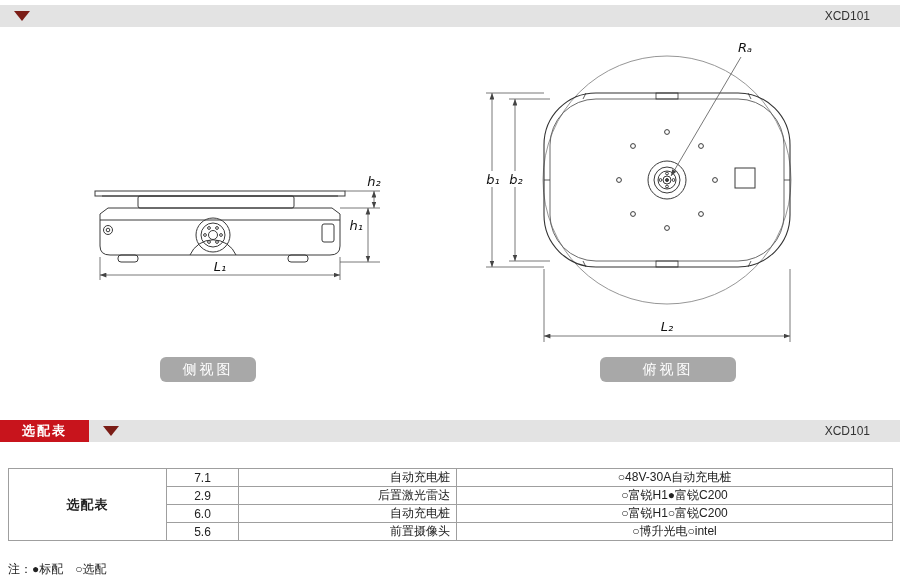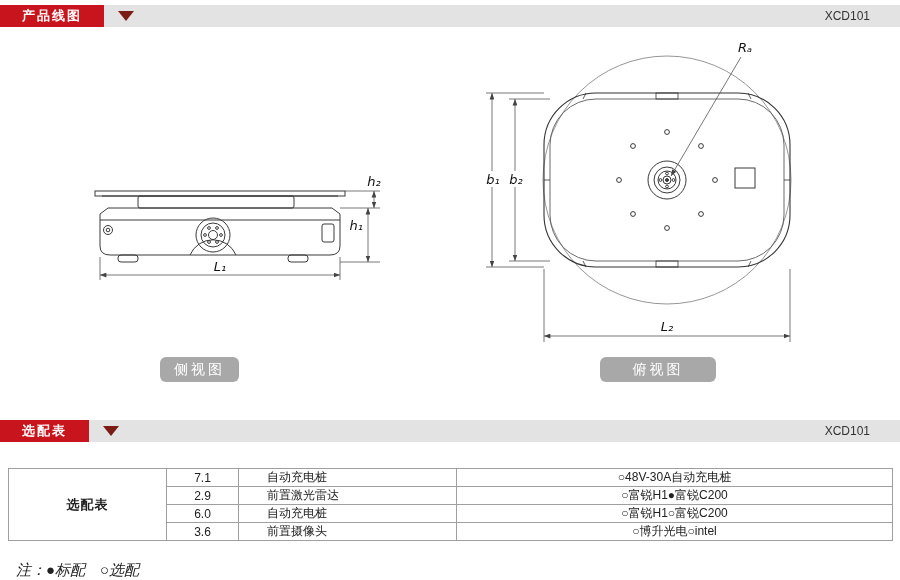--- a/index.html
+++ b/index.html
@@ -34,49 +34,47 @@
     font-family:"DejaVu Sans", sans-serif; font-style:italic;
     font-size:13px; fill:#111;
   }
 
   
   .view-label {
     position:absolute; height:25px; background:#a8a8a8; color:#fff;
     border-radius:6px; display:flex; align-items:center; justify-content:center;
     font-size:14px; letter-spacing:3px;
   }
-  .view-label.side { left:160px; top:357px; width:79px; }
-  .view-label.top  { left:600px; top:357px; width:116px; }
+  .view-label.side { left:160px; top:357px; width:96px; }
+  .view-label.top  { left:600px; top:357px; width:136px; }
 
   
   .options-table {
     position:absolute; left:8px; top:468px; width:885px;
     border-collapse:collapse; font-size:12px; color:#222;
     table-layout:fixed;
   }
   .options-table td {
     border:1px solid #9f9f9f; height:14px; padding:0 6px;
     text-align:center; vertical-align:middle; white-space:nowrap; overflow:hidden;
   }
   .options-table td.group { font-weight:bold; font-size:13px; letter-spacing:1px; }
-  .options-table td.item { text-align:left; padding-left:28px; }
+  .options-table td.item { text-align:right; padding-left:28px; }
 
   .note {
-    position:absolute; left:16px; top:561px; font-size:15px; color:#222;
+    position:absolute; left:8px; top:561px; font-size:12px; color:#222;
     white-space:pre;
-    font-style:italic;
   }
 </style>
 </head>
 <body>
 
 <div class="page">
 
   <div class="section-header" style="top:5px">
-    <div class="header-red">产品线图</div>
     <div class="header-tri"></div>
     <div class="header-model">XCD101</div>
   </div>
 
   <svg width="0" height="0" style="position:absolute">
     <defs>
       <marker id="m-end" markerWidth="9" markerHeight="7" refX="8" refY="3" orient="auto">
         <path d="M0,0 L8,3 L0,6 Z" fill="#444"></path>
       </marker>
       <marker id="m-start" markerWidth="9" markerHeight="7" refX="0" refY="3" orient="auto">
@@ -214,30 +212,30 @@
     </colgroup>
     <tbody>
       <tr>
         <td class="group" rowspan="4">选配表</td>
         <td>7.1</td>
         <td class="item">自动充电桩</td>
         <td>○48V-30A自动充电桩</td>
       </tr>
       <tr>
         <td>2.9</td>
-        <td class="item">前置激光雷达</td>
+        <td class="item">后置激光雷达</td>
         <td>○富锐H1●富锐C200</td>
       </tr>
       <tr>
         <td>6.0</td>
         <td class="item">自动充电桩</td>
         <td>○富锐H1○富锐C200</td>
       </tr>
       <tr>
-        <td>3.6</td>
+        <td>5.6</td>
         <td class="item">前置摄像头</td>
         <td>○博升光电○intel</td>
       </tr>
     </tbody>
   </table>
 
   <div class="note">注：●标配　○选配</div>
 
 </div>
 

